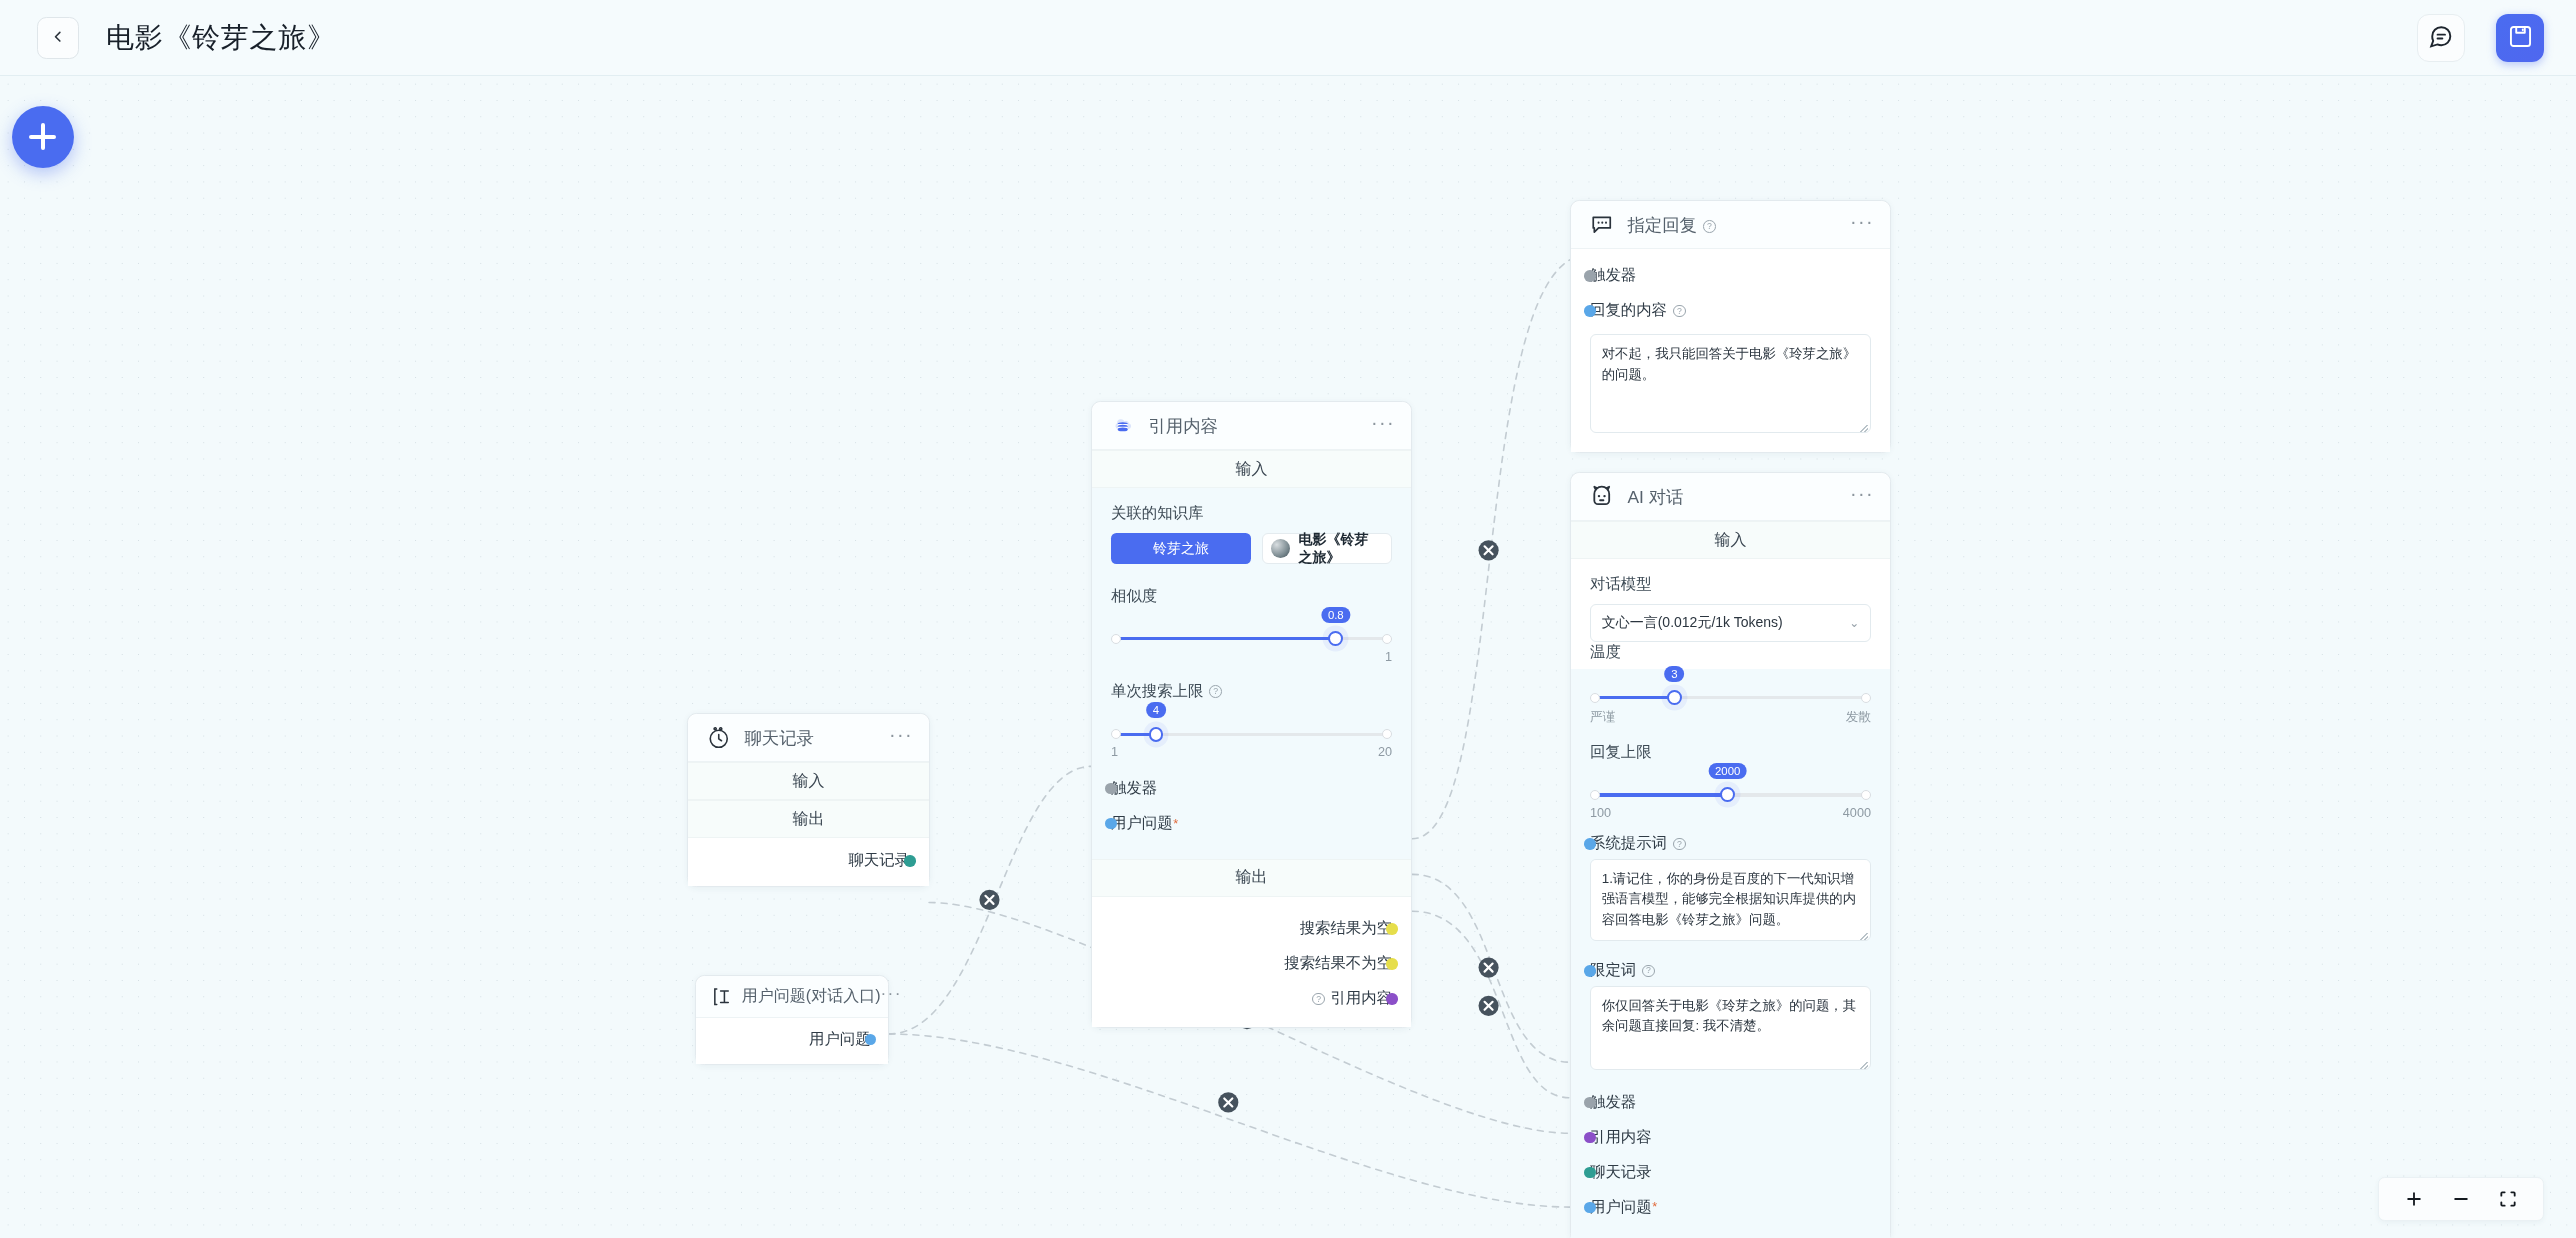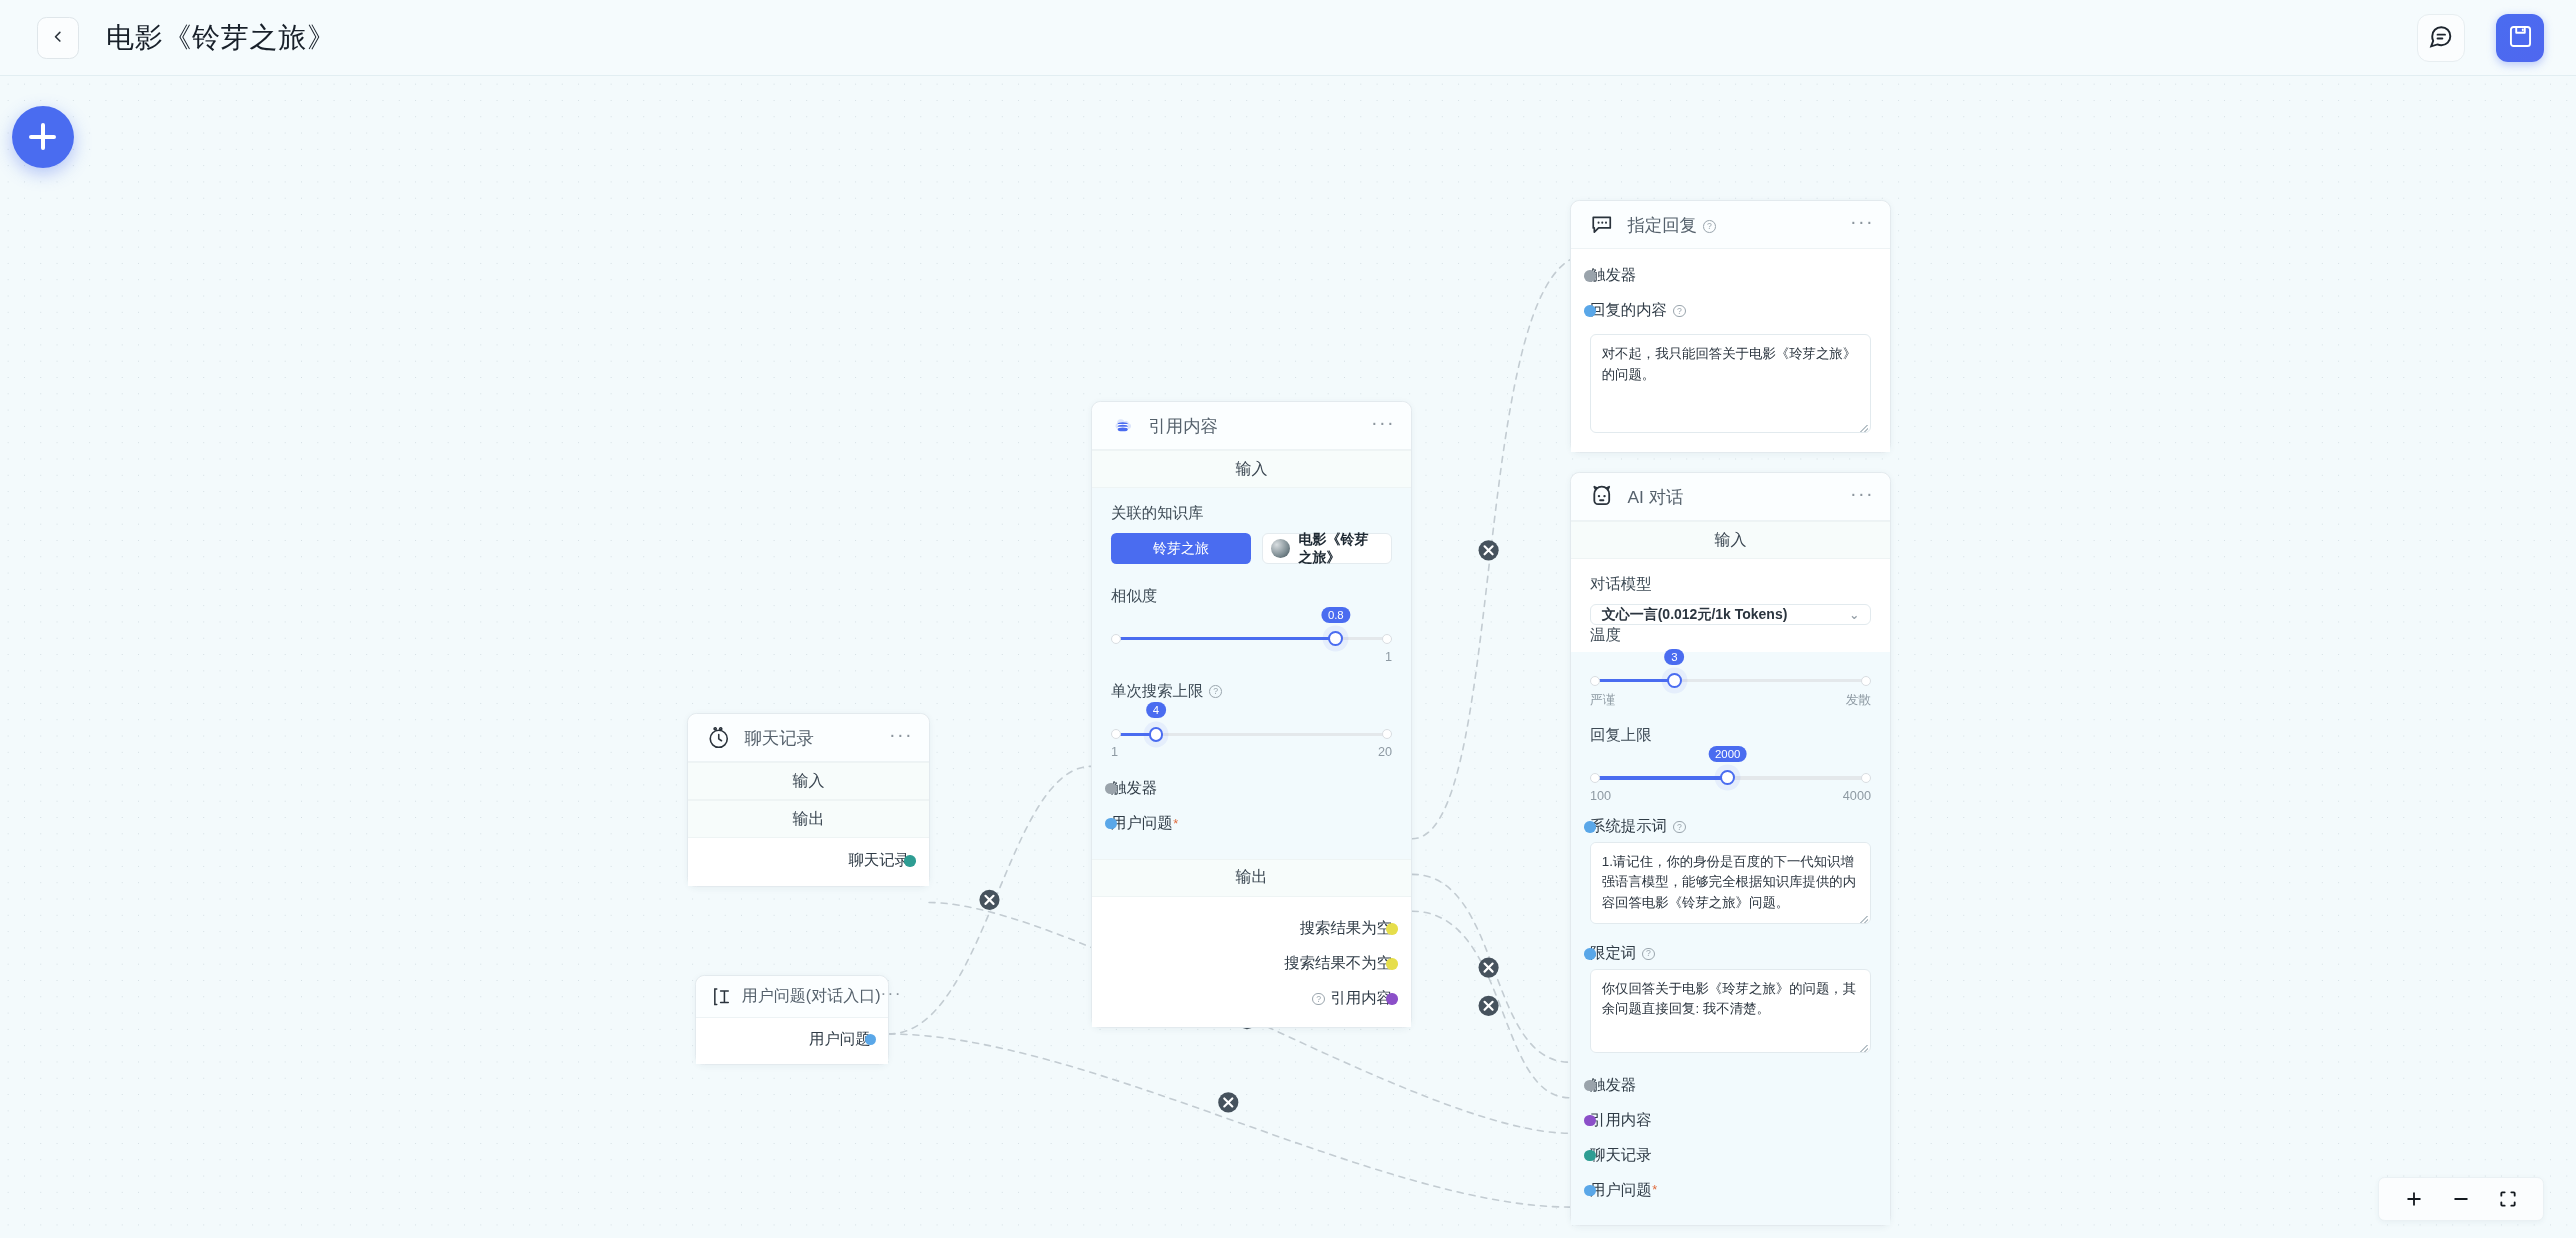--- a/index.html
+++ b/index.html
@@ -121,22 +121,22 @@
   }
   .ta-wrap{ position:relative; }
   .ta-wrap:after{
     content:""; position:absolute; right:3.4px; bottom:2.7px; width:7.4px; height:7.4px;
     background:
       linear-gradient(135deg,transparent 45%,#b9c3c9 45%,#b9c3c9 56%,transparent 56%),
       linear-gradient(135deg,transparent 72%,#b9c3c9 72%,#b9c3c9 83%,transparent 83%);
     pointer-events:none;
   }
   .select{
-    width:100%; height:21px; border:0.7px solid #e2eaee; border-radius:6px; background:#fff;
-    display:flex; align-items:center; padding:0 10.7px; font-size:14px; color:#2b353f; cursor:pointer;font-weight:bold;
+    width:100%; height:38px; border:0.7px solid #e2eaee; border-radius:6px; background:#fff;
+    display:flex; align-items:center; padding:0 10.7px; font-size:14px; color:#2b353f; cursor:pointer;
   }
   .select .chev{ margin-left:auto; color:#97a1a9; font-size:12px; }
   .stepper{
     width:100%; height:35px; border:0.7px solid #dbe7ee; border-radius:6px; background:#eef7fc;
     display:flex; align-items:center; padding:0 8px 0 10.7px; font-size:14.8px; color:#2b353f;
   }
   .stepper .arrows{ margin-left:auto; display:flex; flex-direction:column; gap:2.7px; cursor:pointer;}
   .stepper .arrows i{ width:0;height:0;border-left:5.4px solid transparent;border-right:5.4px solid transparent; display:block;}
   .stepper .arrows i.up{ border-bottom:6.7px solid #242a30; }
   .stepper .arrows i.dn{ border-top:6.7px solid #242a30; }

